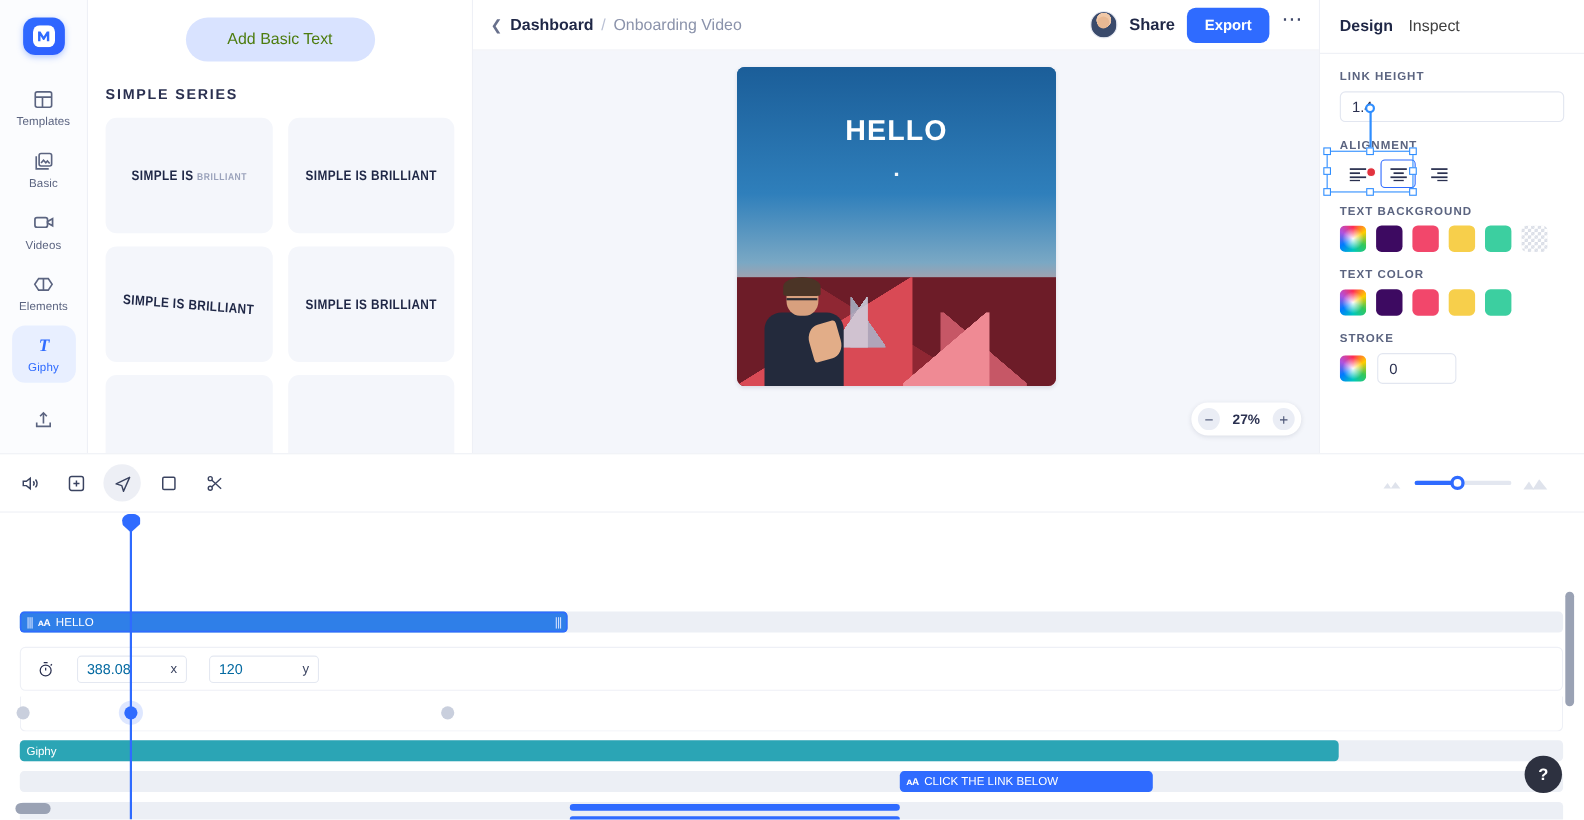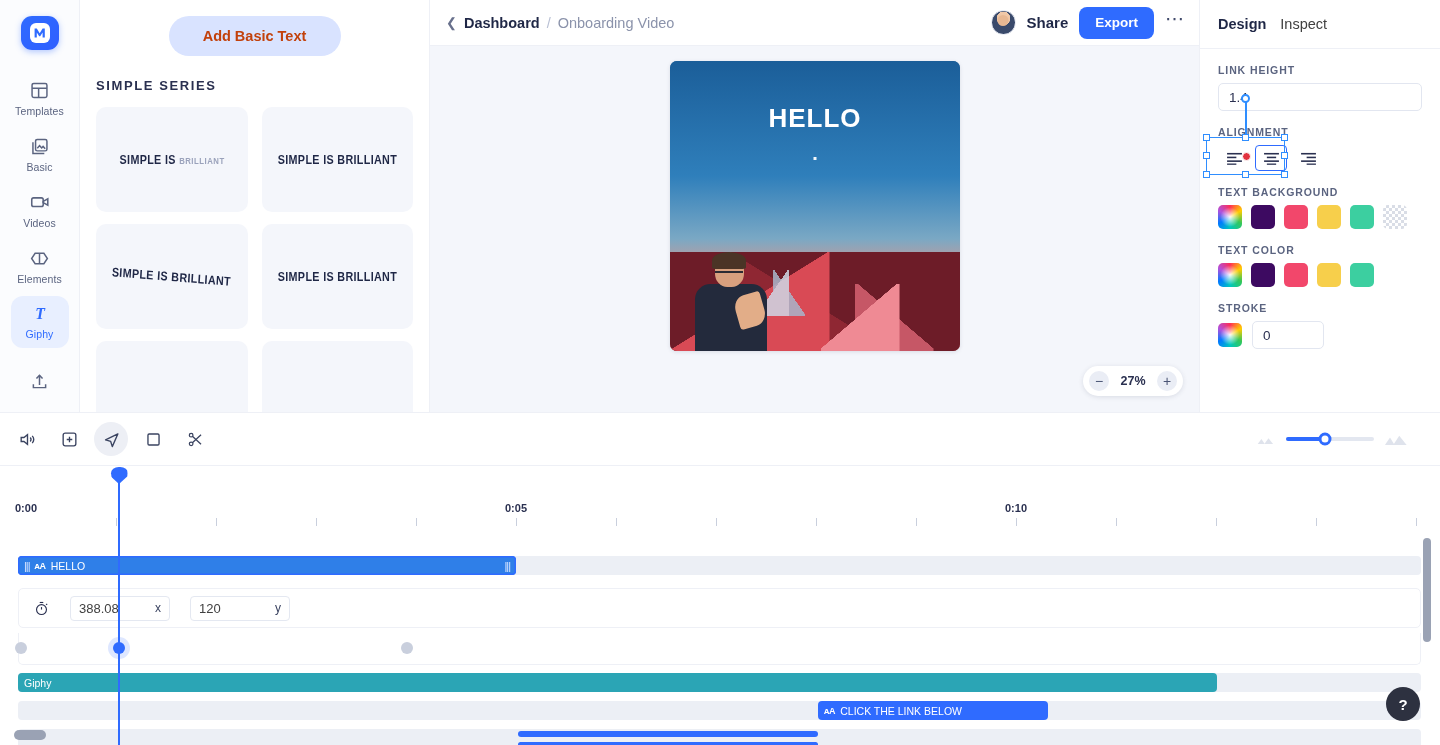--- a/index.html
+++ b/index.html
@@ -41,22 +41,22 @@
   .rail-item svg { display:block; }
 
   
   .panel {
     width: 350px; flex: 0 0 350px; height:412px; background:#fff;
     border-right:1px solid #eef0f6; padding: 14px 16px 0 16px; position:relative;
     overflow:hidden;
   }
   .add-basic {
     width: 172px; height:40px; border-radius:20px;
-    background:#d9e3ff; color:#c2410c; border:none;
-    font-size:14.5px; font-weight:bold; cursor:pointer;
+    background:#d9e3ff; color:#4d7c0f; border:none;
+    font-size:14.5px; font-weight:normal; cursor:pointer;
     display:block; margin: 2px auto 0 auto;
     font-family:"Liberation Sans", sans-serif;
   }
   .panel-heading {
     margin-top: 22px; font-size:13px; font-weight:bold;
     letter-spacing:1.6px; color:#2a3050;
   }
   .thumb-grid {
     margin-top: 14px; display:grid; grid-template-columns: 1fr 1fr;
     gap: 12px 14px;
@@ -335,21 +335,21 @@
     position:absolute; left:18px; top:588px; width:1403px; height:40px;
     border:1px solid #eef0f6; border-radius:5px; background:#fff;
     display:flex; align-items:center; padding: 0 14px; gap:10px;
   }
   .stopwatch { color:#2a3050; display:flex; align-items:center; }
   .num-field {
     width:100px; height:25px; border:1px solid #e4e8f1; border-radius:4px;
     display:flex; align-items:center; padding: 0 8px; margin-left:10px;
   }
   .num-field input {
-    border:none; outline:none; width:70px; font-size:13px; color:#404040;
+    border:none; outline:none; width:70px; font-size:13px; color:#0369a1;
     font-family:"Liberation Sans", sans-serif; background:transparent;
   }
   .num-field .axis { margin-left:auto; font-size:12px; color:#3a4360; }
 
   .kf-row { position:absolute; left:0; top:633px; width:1403px; height:32px; }
   .kf {
     position:absolute; top:9px; width:12px; height:12px; border-radius:50%;
     background:#c9cfdd; cursor:pointer;
   }
   .kf.active {
@@ -646,41 +646,20 @@
         <div class="zs-fill"></div>
         <div class="zs-knob"></div>
       </div>
       <svg width="24" height="14" viewBox="0 0 26 15">
         <path d="M1 14l5.5-8 5 8z" fill="#dfe3ec"></path>
           <path d="M10 14l6.5-10L24.5 14z" fill="#dfe3ec"></path>
       </svg>
     </div>
   </div>
 
-  <div class="tl">
-    <div class="ruler">
-      <span class="lab" style="left:26px">0:00</span>
-      <span class="lab" style="left:516px">0:05</span>
-      <span class="lab" style="left:1016px">0:10</span>
-      <i class="tick" style="left:116px"></i>
-        <i class="tick" style="left:216px"></i>
-      <i class="tick" style="left:316px"></i>
-        <i class="tick" style="left:416px"></i>
-      <i class="tick" style="left:516px"></i>
-        <i class="tick" style="left:616px"></i>
-      <i class="tick" style="left:716px"></i>
-        <i class="tick" style="left:816px"></i>
-      <i class="tick" style="left:916px"></i>
-        <i class="tick" style="left:1016px"></i>
-      <i class="tick" style="left:1116px"></i>
-        <i class="tick" style="left:1216px"></i>
-      <i class="tick" style="left:1316px"></i>
-        <i class="tick" style="left:1416px"></i>
-    </div>
-  </div>
 
   <div class="lane" style="top:556px; width:1403px;"></div>
   <div class="clip blue-sel" style="left:18px; top:556px; width:498px;">
     <span class="grip">|||</span>
     <span class="aa">ᴀA</span>
     <span>HELLO</span>
     <span class="grip right">|||</span>
   </div>
 
   <div class="prop-row">

